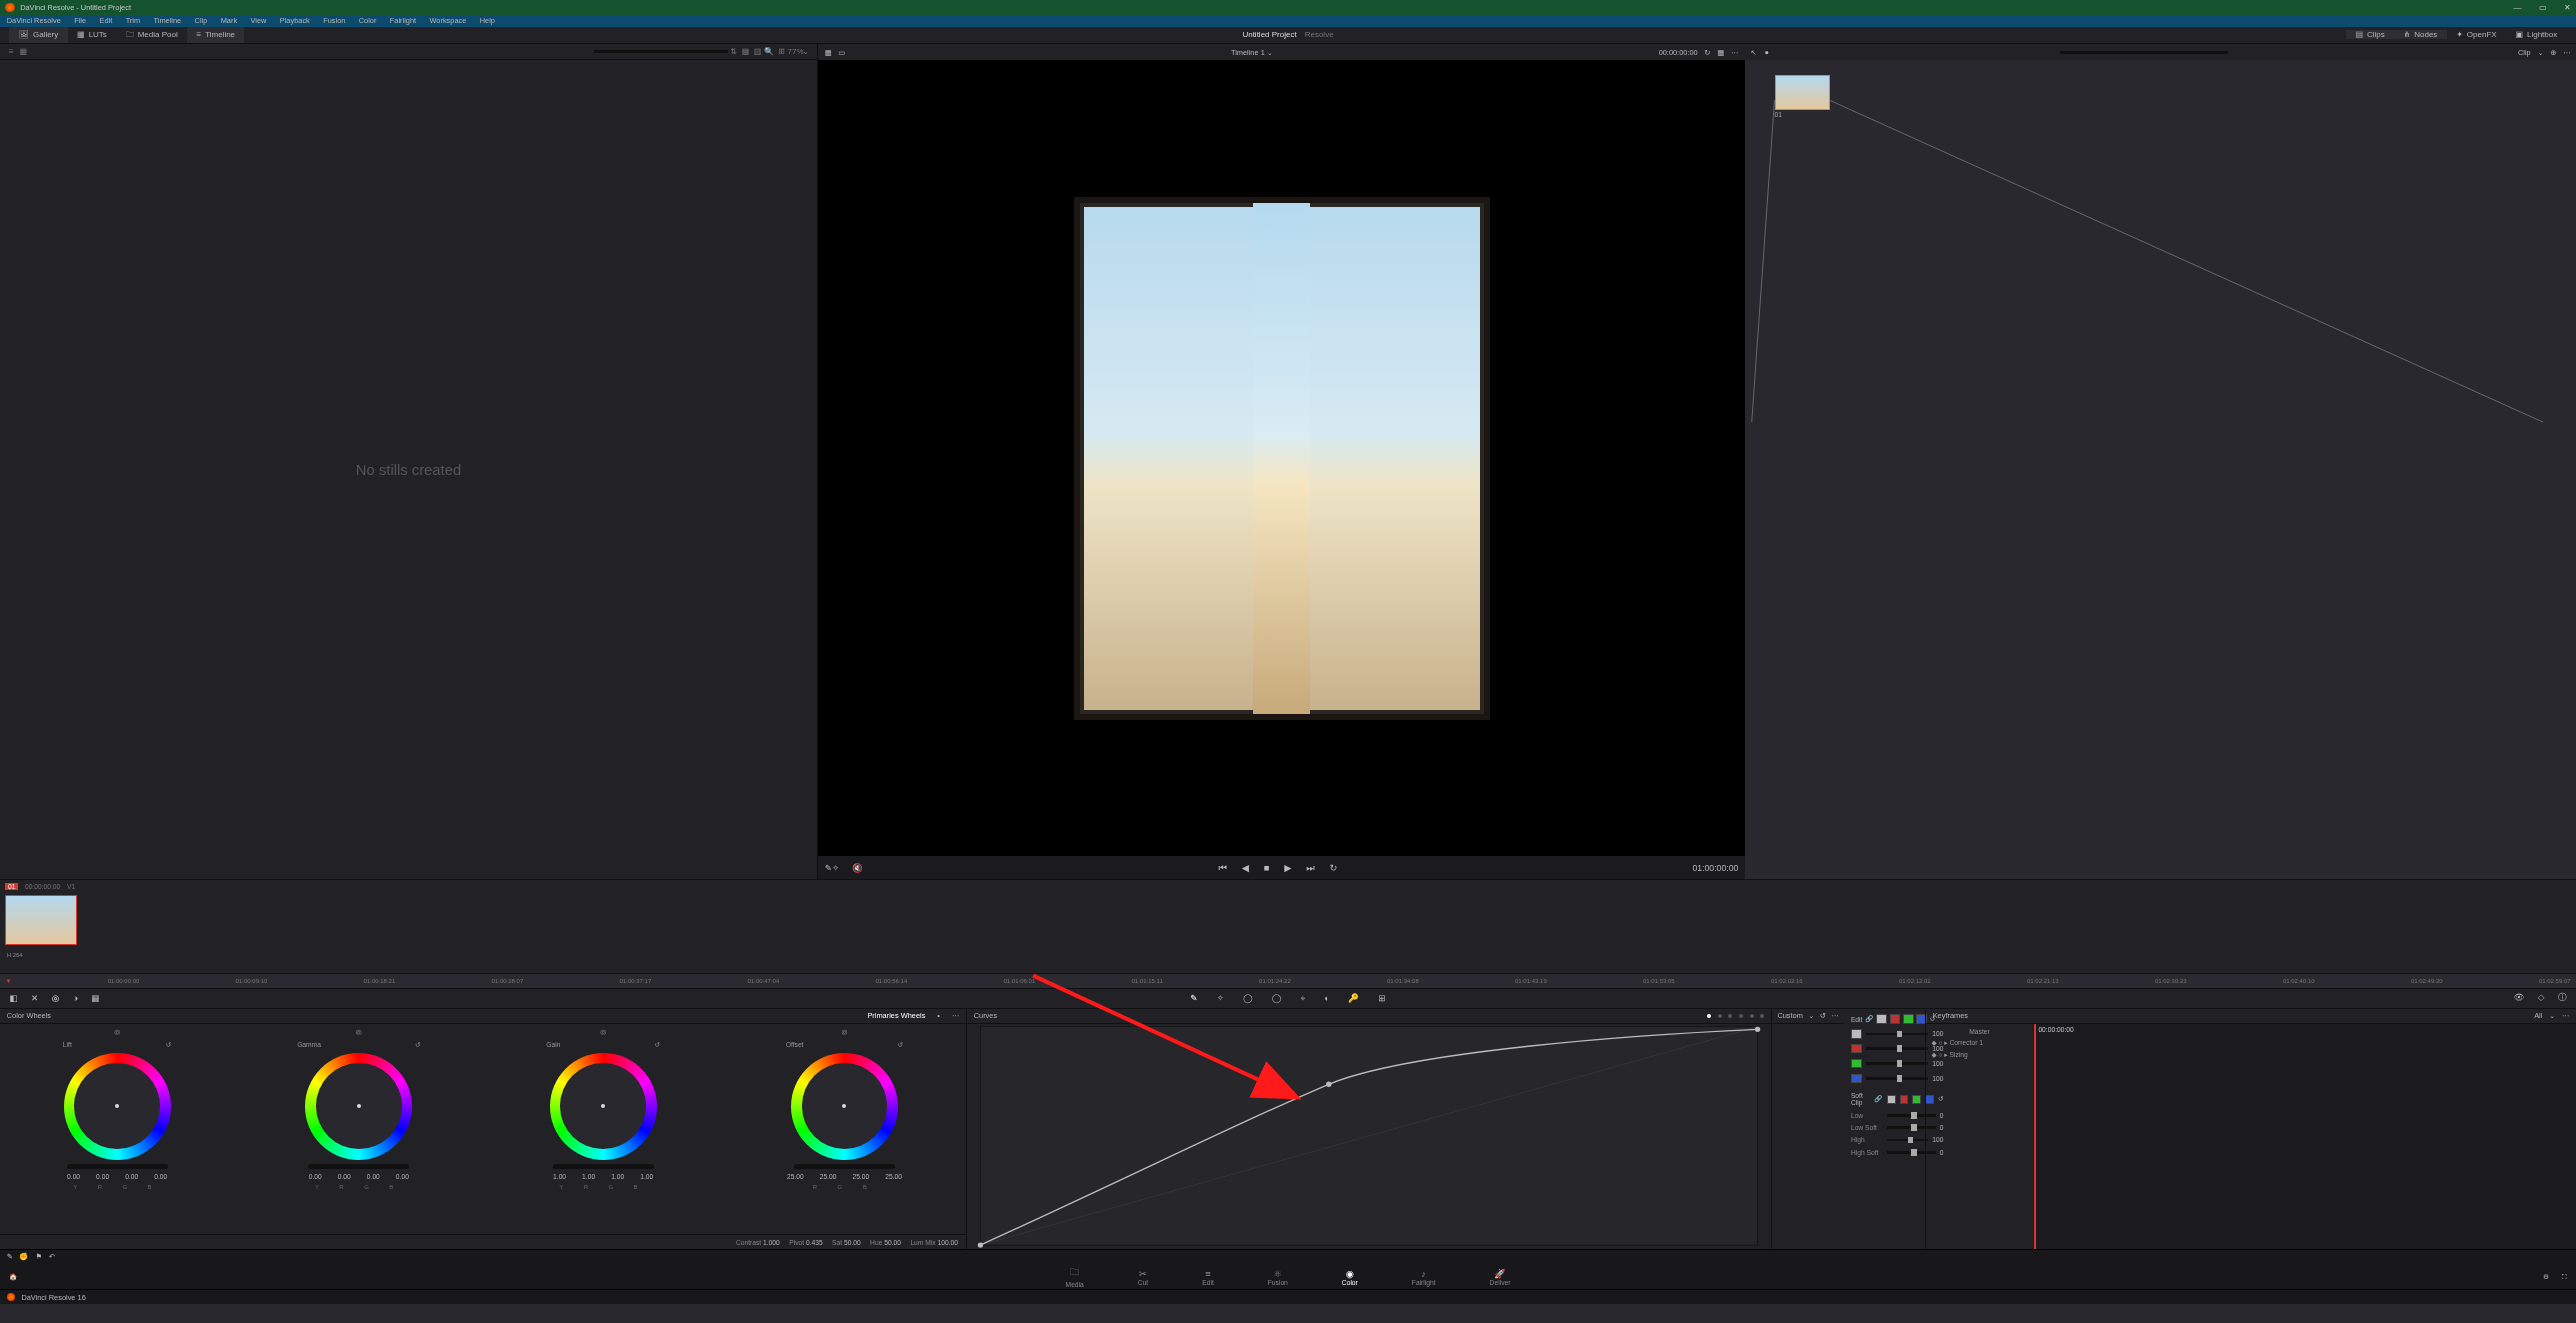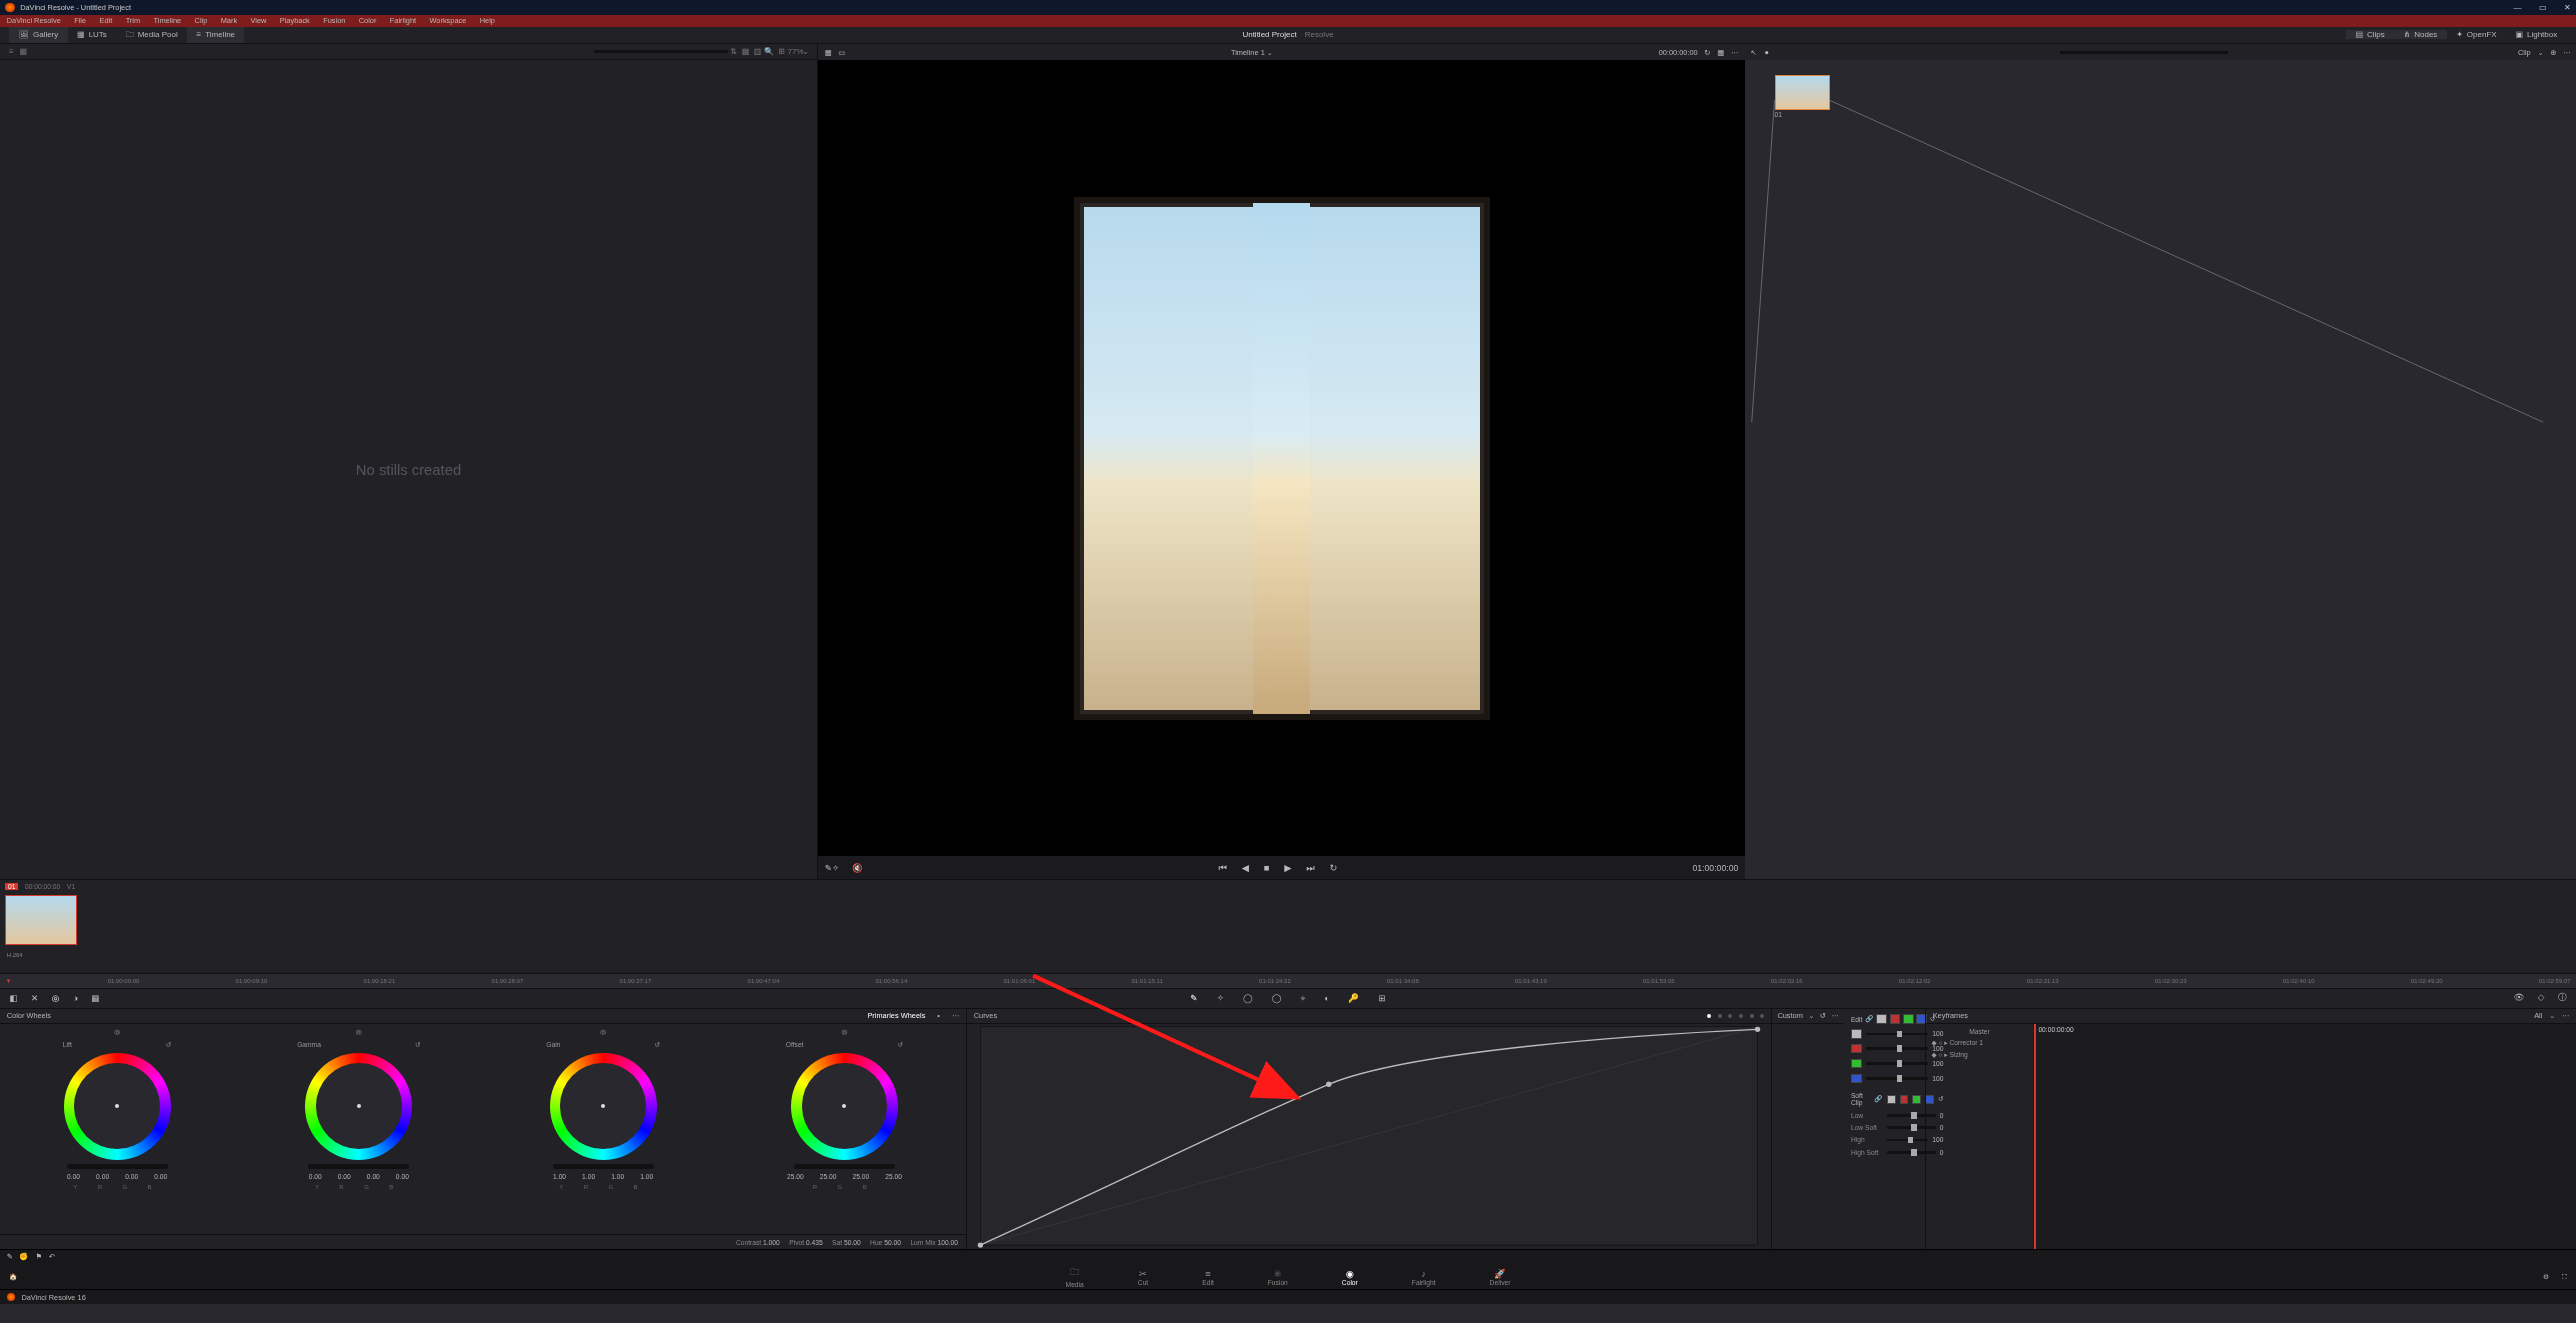--- a/index.html
+++ b/index.html
@@ -1,20 +1,20 @@
 <!DOCTYPE html>
 <html style="font-size:10.7px"><head>
 <meta charset="utf-8">
 <style>
 * { margin: 0; padding: 0; box-sizing: border-box; font-family: "Segoe UI", Arial, sans-serif; }
 html, body { width: 2576px; height: 1324px; background: #28282e; color: #b8b8b8; overflow: hidden; }
-.titlebar { height: 14.8px; background: #0f172a; display: flex; align-items: center; padding: 0 5.4px; font-size: 7.4px; color: #c8c8c8; }
+.titlebar { height: 14.8px; background: #14532d; display: flex; align-items: center; padding: 0 5.4px; font-size: 7.4px; color: #c8c8c8; }
 .titlebar .logo { width: 9.4px; height: 9.4px; margin-right: 5.4px; background: radial-gradient(circle,#ff8c00,#d42200); border-radius: 50%; }
 .titlebar .winbtns { margin-left: auto; display: flex; gap: 17.4px; font-size: 8px; }
-.menubar { height: 12px; background: #7f1d1d; display: flex; align-items: center; padding: 0 6.7px; font-size: 7.4px; gap: 13.4px; }
+.menubar { height: 12px; background: #0c4a6e; display: flex; align-items: center; padding: 0 6.7px; font-size: 7.4px; gap: 13.4px; }
 .toolbar { height: 17.4px; background: #212126; display: flex; align-items: center; padding: 0 9.4px; font-size: 8px; border-bottom: 0.7px solid #101012;}
 .toolbar .tb-item { display: flex; align-items:center; gap:4px; padding:0 9.4px; height:100%;}
 .toolbar .tb-item.active { background:#2d2d33;}
 .dot { width:4px;height:4px;border-radius:50%;display:inline-block;}
 .upper { display: flex; height: 835px; }
 .gallerycol { width: 818px; background: #212126; border-right:0.7px solid #101012; display:flex; flex-direction:column;}
 .viewer { width: 927px; background:#000; position:relative;}
 .nodes { flex:1; background:#28282e; position:relative;}
 .smallbar { height:16px; background:#212126; border-bottom:0.7px solid #101012; display:flex; align-items:center; font-size:7.4px; padding:0 5.4px; color:#777;}
 .smallbar .spacer{flex:1;}

